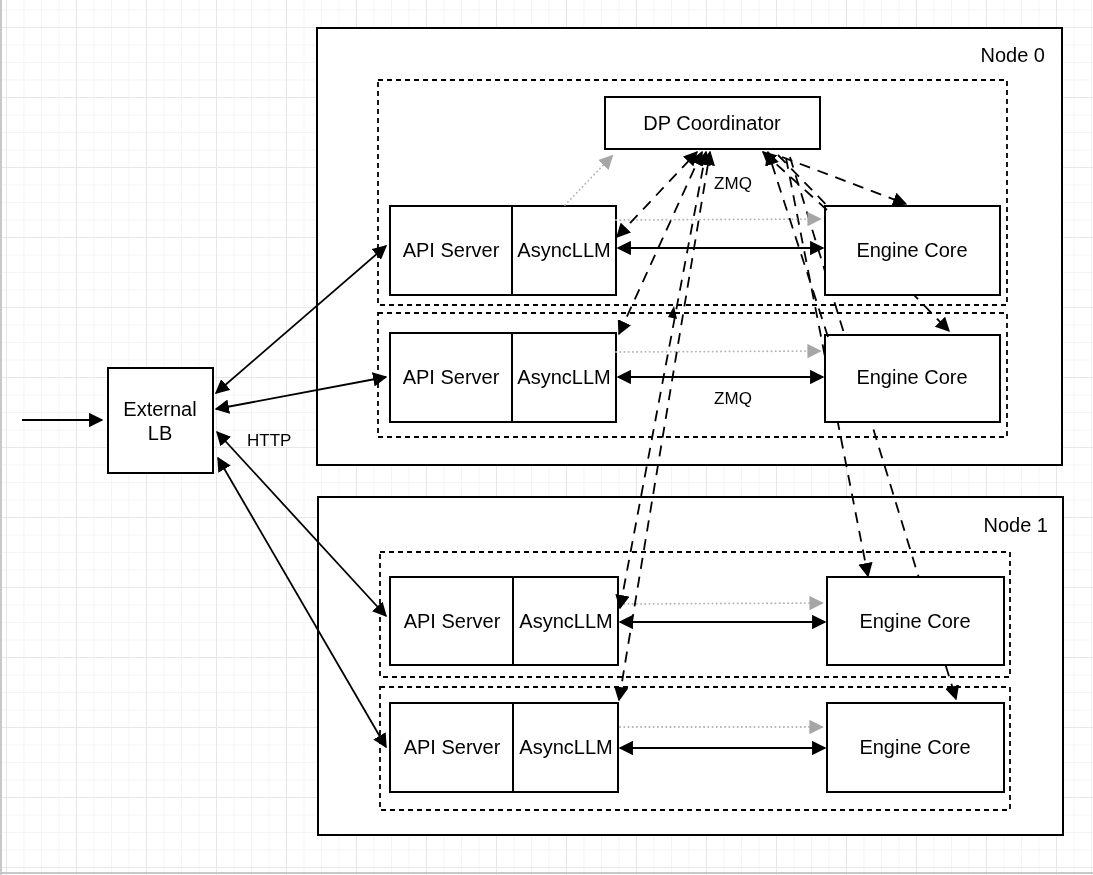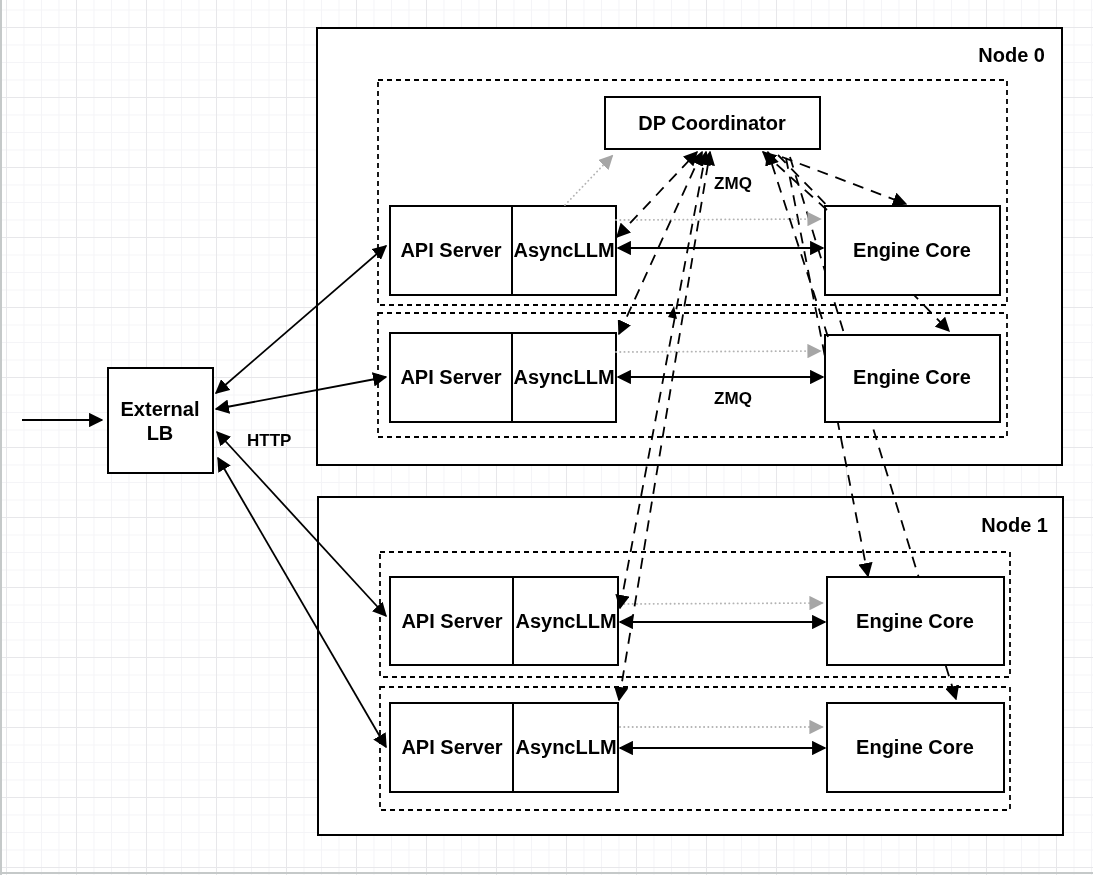--- a/index.html
+++ b/index.html
@@ -11,21 +11,20 @@
   #canvas{
     position:relative;width:1093px;height:875px;
     background-color:#ffffff;
     background-image:
       linear-gradient(#e7e7ea 1px, transparent 1px),
       linear-gradient(90deg, #e7e7ea 1px, transparent 1px),
       linear-gradient(#f4f4f7 1px, transparent 1px),
       linear-gradient(90deg, #f4f4f7 1px, transparent 1px);
     background-size:70px 70px,70px 70px,17.5px 17.5px,17.5px 17.5px;
     background-position:0 27px,6px 0,0 9.5px,6px 0;
-    font-weight:bold;
   }
   #page-edge-left{position:absolute;left:0;top:0;width:2px;height:875px;background:#c5c9c9;}
   #page-edge-bottom{position:absolute;left:0;top:872px;width:1093px;height:2px;background:#c5c9c9;}
   svg{position:absolute;left:0;top:0;}
   svg text{fill:#000;font-family:"Liberation Sans", sans-serif;}
   .boxlabel{font-size:20px;}
   .smalllabel{font-size:17px;}
   .whitebox{fill:#ffffff;stroke:#000000;stroke-width:2;}
   .nodebox{fill:#ffffff;stroke:#000000;stroke-width:2;}
   .container{fill:none;stroke:#000000;stroke-width:1.8;stroke-dasharray:5 4;}

